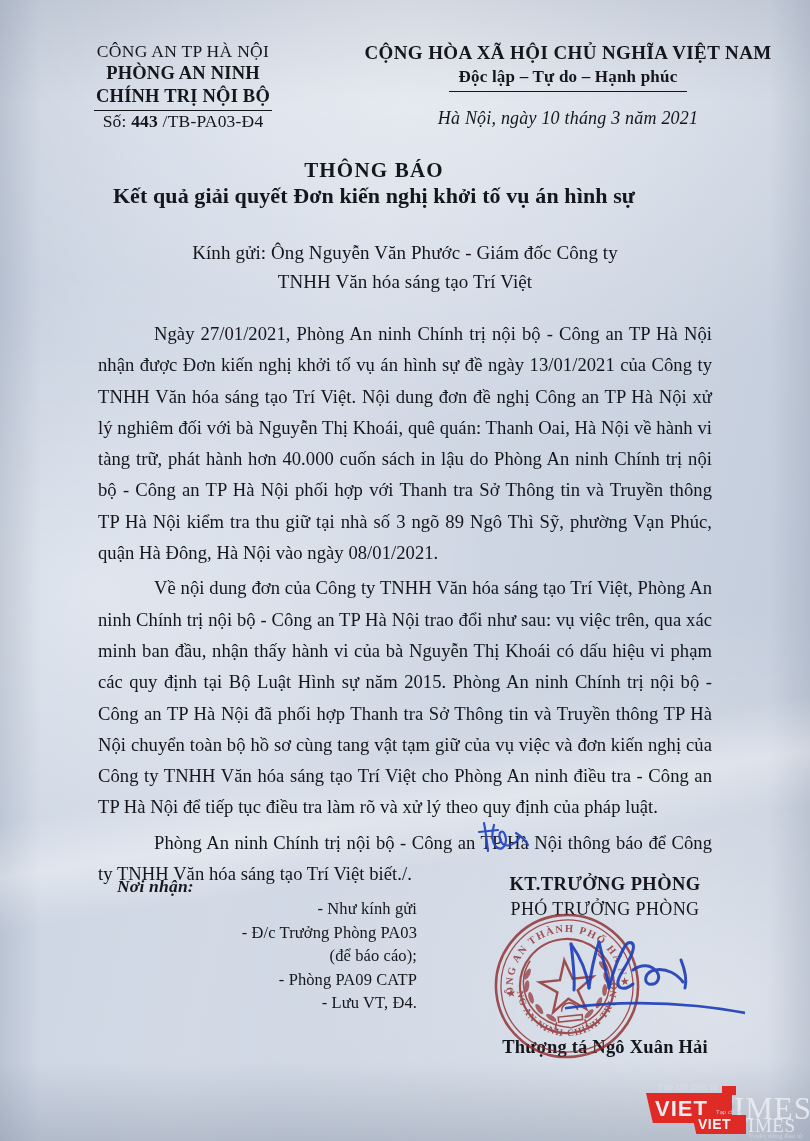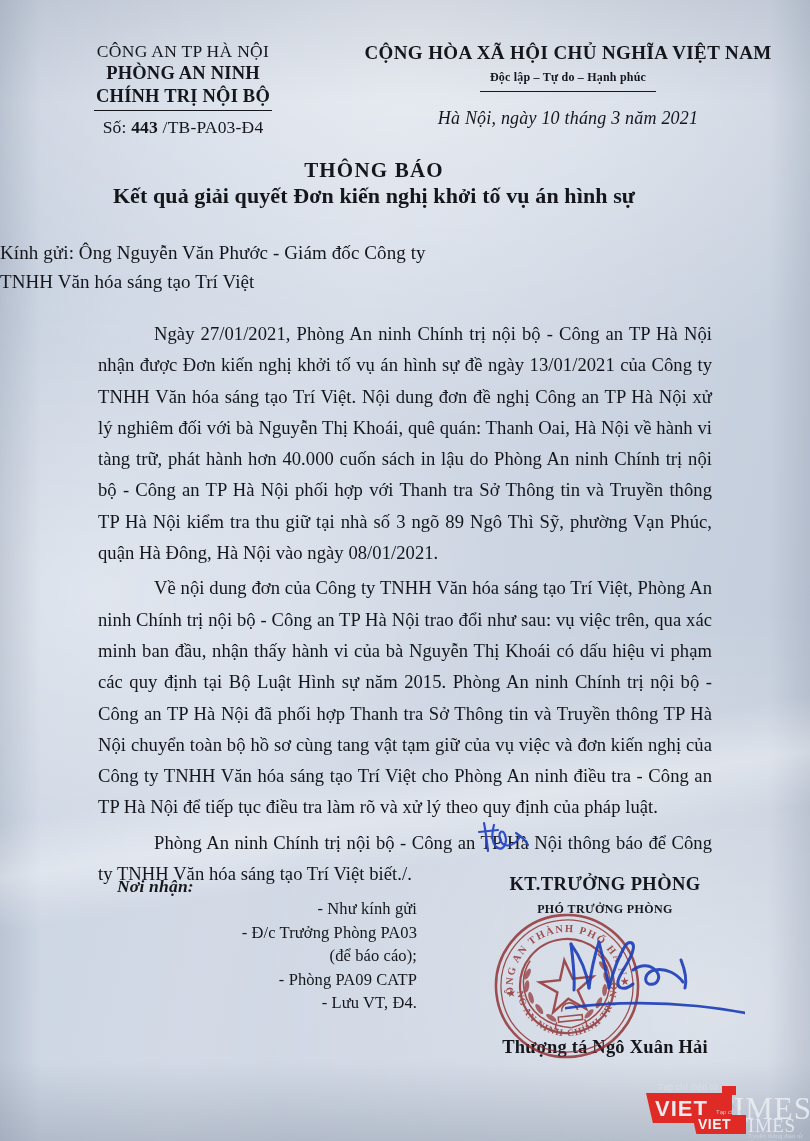--- a/index.html
+++ b/index.html
@@ -35,51 +35,51 @@
   #doc{position:absolute;inset:0;}
 
   
   .hdr{position:absolute;top:40px;left:0;width:810px;display:flex;}
   .hdr-left{width:330px;text-align:center;padding-left:18px;}
   .hdr-right{width:440px;text-align:center;}
   .l1{font-size:17.5px;letter-spacing:.3px;line-height:22px;}
   .l2{font-size:18.5px;font-weight:bold;letter-spacing:.2px;line-height:23px;}
   .l3{font-size:18.5px;font-weight:bold;letter-spacing:.2px;line-height:23px;
       display:inline-block;border-bottom:1.6px solid #15171d;padding:0 2px 2px;}
-  .sonum{font-size:17.5px;margin-top:6px;letter-spacing:.2px;}
+  .sonum{font-size:17.5px;margin-top:0;letter-spacing:.2px;}
   .sonum b{font-weight:bold;}
   .r1{font-size:19px;font-weight:bold;letter-spacing:.4px;line-height:25px;}
-  .r2{font-size:12px;font-weight:bold;letter-spacing:.2px;line-height:24px;
+  .r2{font-size:17px;font-weight:bold;letter-spacing:.2px;line-height:24px;
       display:inline-block;border-bottom:1.7px solid #15171d;padding:0 10px 2px;}
   .rdate{font-size:18px;font-style:italic;margin-top:16px;letter-spacing:.2px;}
 
   
   .title-wrap{position:absolute;top:158px;left:0;width:748px;text-align:center;}
   .t1{font-size:21px;font-weight:bold;letter-spacing:1.2px;}
   .t2{font-size:22px;font-weight:bold;letter-spacing:.1px;}
 
   
-  .to-wrap{position:absolute;top:238px;left:0;width:810px;}
+  .to-wrap{position:absolute;top:238px;left:0;width:810px;text-align:center;}
   .to-line{font-size:19px;line-height:29px;letter-spacing:.1px;}
 
   
   .body-wrap{position:absolute;top:318px;left:98px;width:614px;}
   .para{font-size:18.6px;line-height:31.3px;text-align:justify;text-justify:inter-word;
         margin:0 0 2px;letter-spacing:.05px;}
   .para + .para{margin-top:4px;}
   .para .ind{display:inline-block;width:56px;}
 
   
   .foot{position:absolute;top:876px;left:0;width:810px;}
   .noinhan{position:absolute;left:117px;top:0;width:300px;}
   .noinhan .hd{font-size:17.5px;font-weight:bold;font-style:italic;letter-spacing:.2px;}
   .noinhan .it{font-size:16.5px;line-height:23.5px;letter-spacing:.1px;text-align:right;}
   .signblk{position:absolute;left:440px;top:-4px;width:330px;text-align:center;}
   .s1{font-size:18.5px;font-weight:bold;letter-spacing:.4px;line-height:25px;}
-  .s2{font-size:12px;font-weight:bold;letter-spacing:.4px;line-height:25px;}
+  .s2{font-size:18px;font-weight:normal;letter-spacing:.4px;line-height:25px;}
   .sname{position:absolute;left:440px;top:161px;width:330px;text-align:center;
          font-size:18.5px;font-weight:bold;letter-spacing:.2px;}
 
   
   .seal{position:absolute;left:493px;top:912px;width:148px;height:148px;
         transform:rotate(-6deg);opacity:.80;}
   .seal svg{display:block;}
   
   .sig{position:absolute;left:565px;top:930px;width:180px;height:110px;opacity:.92;}
   .sig-small{position:absolute;left:476px;top:815px;width:60px;height:42px;opacity:.95;}

